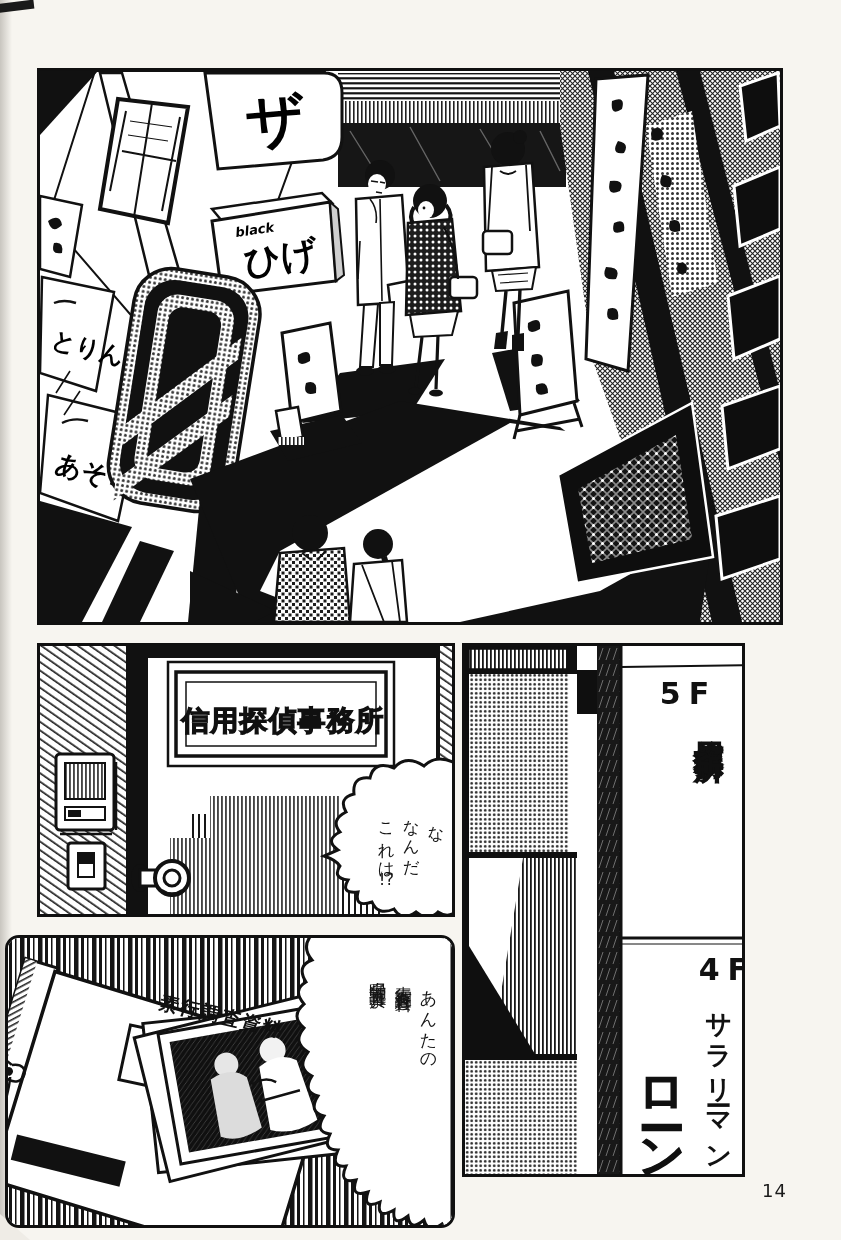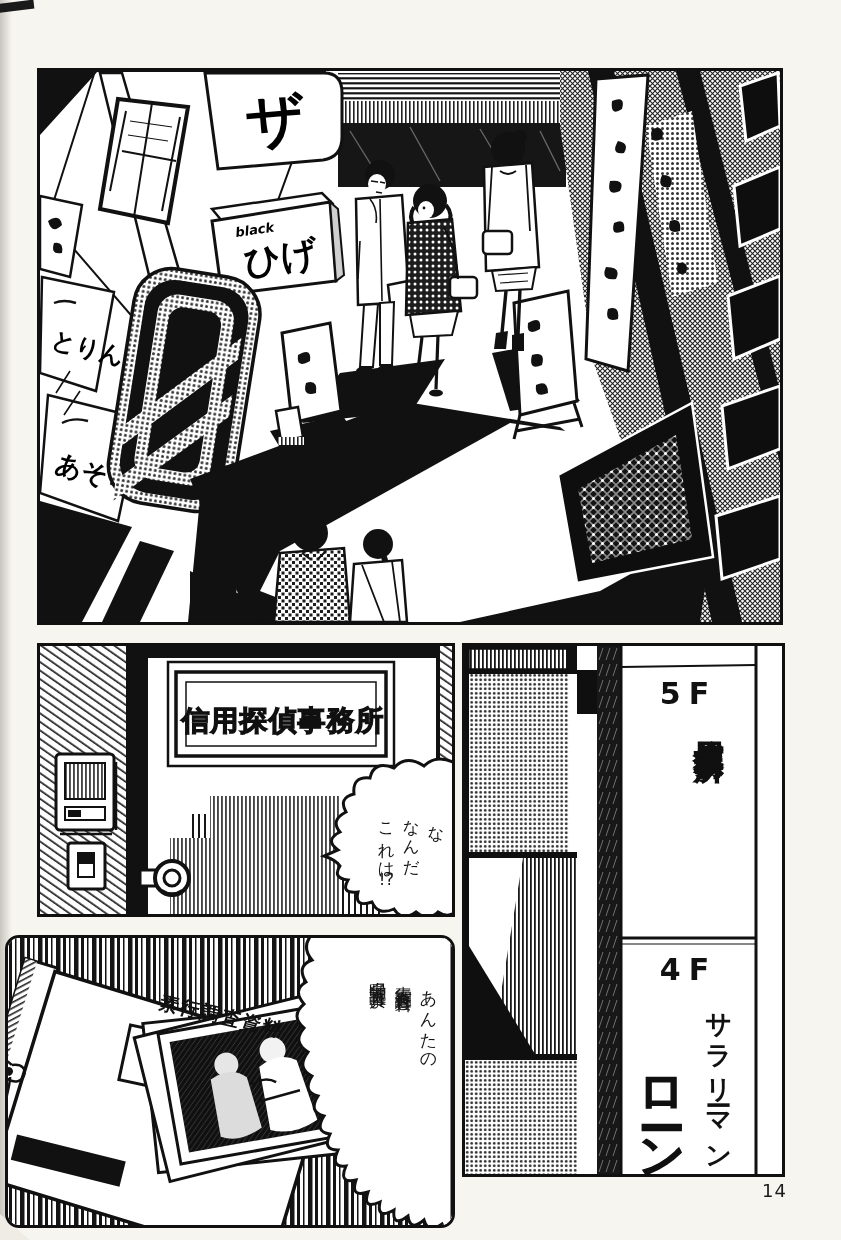--- a/index.html
+++ b/index.html
@@ -284,21 +284,21 @@
       <path d="M420,120 Q398,106 384,120 Q366,108 354,122 Q334,114 330,132 Q312,130 314,148 Q298,152 306,166 Q290,174 300,186 Q284,194 298,204 L284,210 Q296,214 300,220 Q292,232 308,234 Q300,248 318,246 Q314,262 332,256 Q338,270 354,263 Q362,276 376,266 Q388,276 398,266 Q410,274 420,262 Z" fill="#fff" stroke="#111" stroke-width="3"></path>
     </svg>
     <div class="abs plate-text heavy" style="left:130px;top:56px;">信用探偵事務所</div>
     <div class="abs vtxt bubble-text" style="left:330px;top:162px;height:100px;">
       <div style="margin-top:6px;">な、</div>
       <div>なんだ</div>
       <div style="margin-top:3px;"><span>これは</span><span class="tcy">!?</span></div>
     </div>
   </div>
 
-  <div class="panel" style="left:462px;top:643px;width:323px;height:534px;">
+  <div class="panel" style="left:462px;top:643px;width:283px;height:534px;">
     <svg width="317" height="528" viewBox="0 0 317 528">
       <defs>
         <pattern id="r-dots" width="4.5" height="4.5" patternUnits="userSpaceOnUse">
           <rect width="4.5" height="4.5" fill="#fff"></rect>
           <circle cx="2.2" cy="2.2" r="1.4" fill="#2a2a2a"></circle>
         </pattern>
         <pattern id="r-vfine" width="4" height="4" patternUnits="userSpaceOnUse">
           <rect width="4" height="4" fill="#fff"></rect>
           <rect x="1" width="1.8" height="4" fill="#181818"></rect>
         </pattern>
@@ -325,21 +325,21 @@
         <rect x="156" y="0" width="135" height="528" fill="#fff"></rect>
         <line x1="156" y1="0" x2="156" y2="528" stroke="#111" stroke-width="3"></line>
         <line x1="156" y1="21" x2="291" y2="19" stroke="#111" stroke-width="2"></line>
         <line x1="156" y1="292" x2="291" y2="292" stroke="#111" stroke-width="3"></line>
         <line x1="156" y1="298" x2="291" y2="298" stroke="#111" stroke-width="1"></line>
         <line x1="291" y1="0" x2="291" y2="528" stroke="#111" stroke-width="3"></line>
       </g>
     </svg>
     <div class="abs floor-label" style="left:156px;top:30px;">5F</div>
     <div class="abs vtxt tenant5 heavy" style="left:228px;top:72px;height:216px;">信用探偵事務所</div>
-    <div class="abs floor-label" style="left:156px;top:306px;">4F</div>
+    <div class="abs floor-label" style="left:156px;top:306px;text-align:right;">4F</div>
     <div class="abs vtxt tenant4a" style="left:240px;top:348px;height:182px;">サラリーマン</div>
     <div class="abs vtxt tenant4b heavy" style="left:172px;top:402px;height:140px;">ローン</div>
   </div>
 
   <div class="panel" style="left:5px;top:935px;width:450px;height:293px;border-radius:14px;">
     <svg width="444" height="287" viewBox="0 0 444 287">
       <defs>
         <pattern id="f-streak" width="18" height="24" patternUnits="userSpaceOnUse">
           <rect width="18" height="24" fill="#fff"></rect>
           <rect x="1" width="3" height="24" fill="#141414"></rect>

